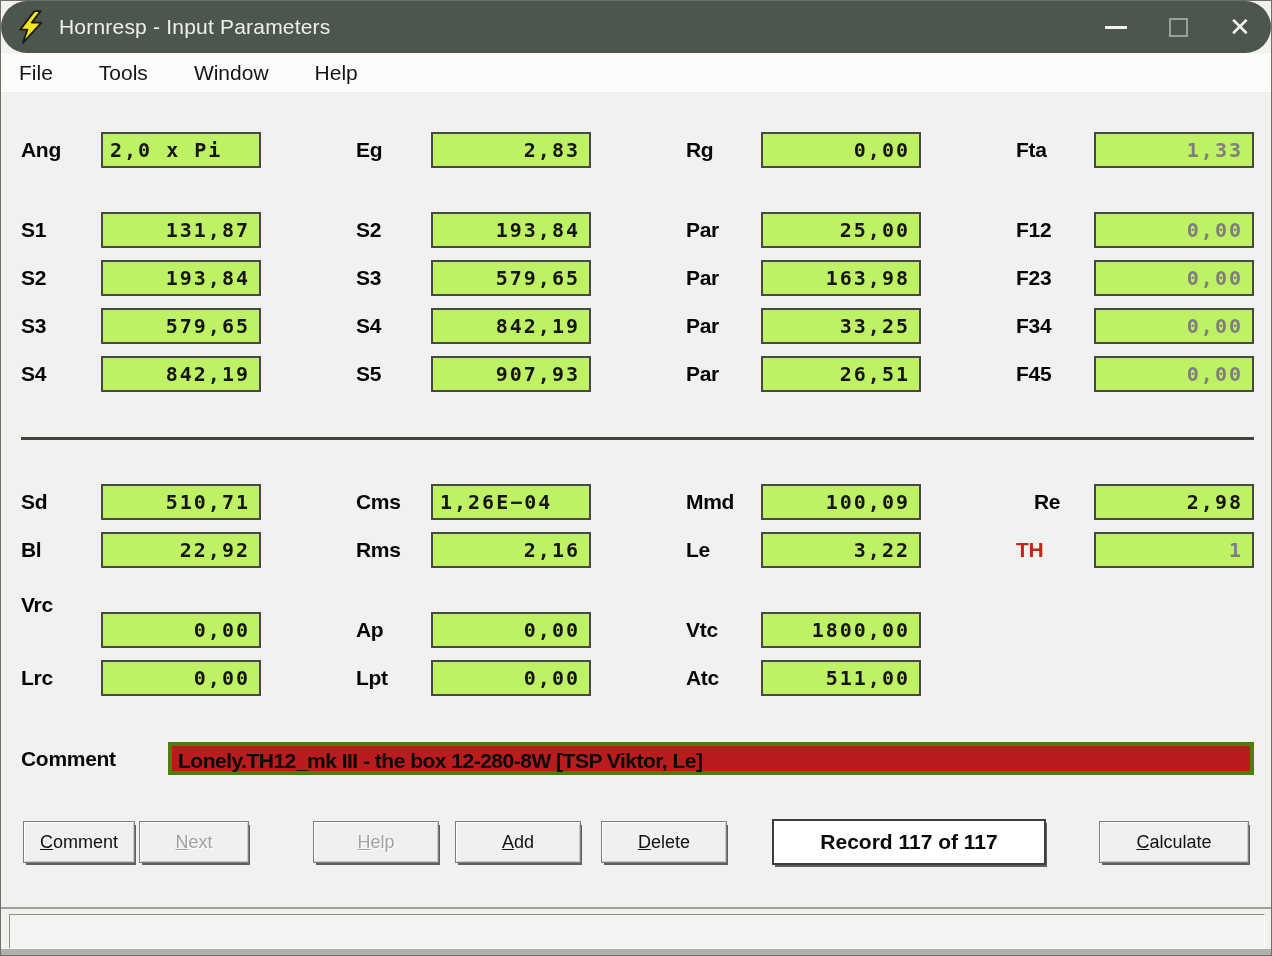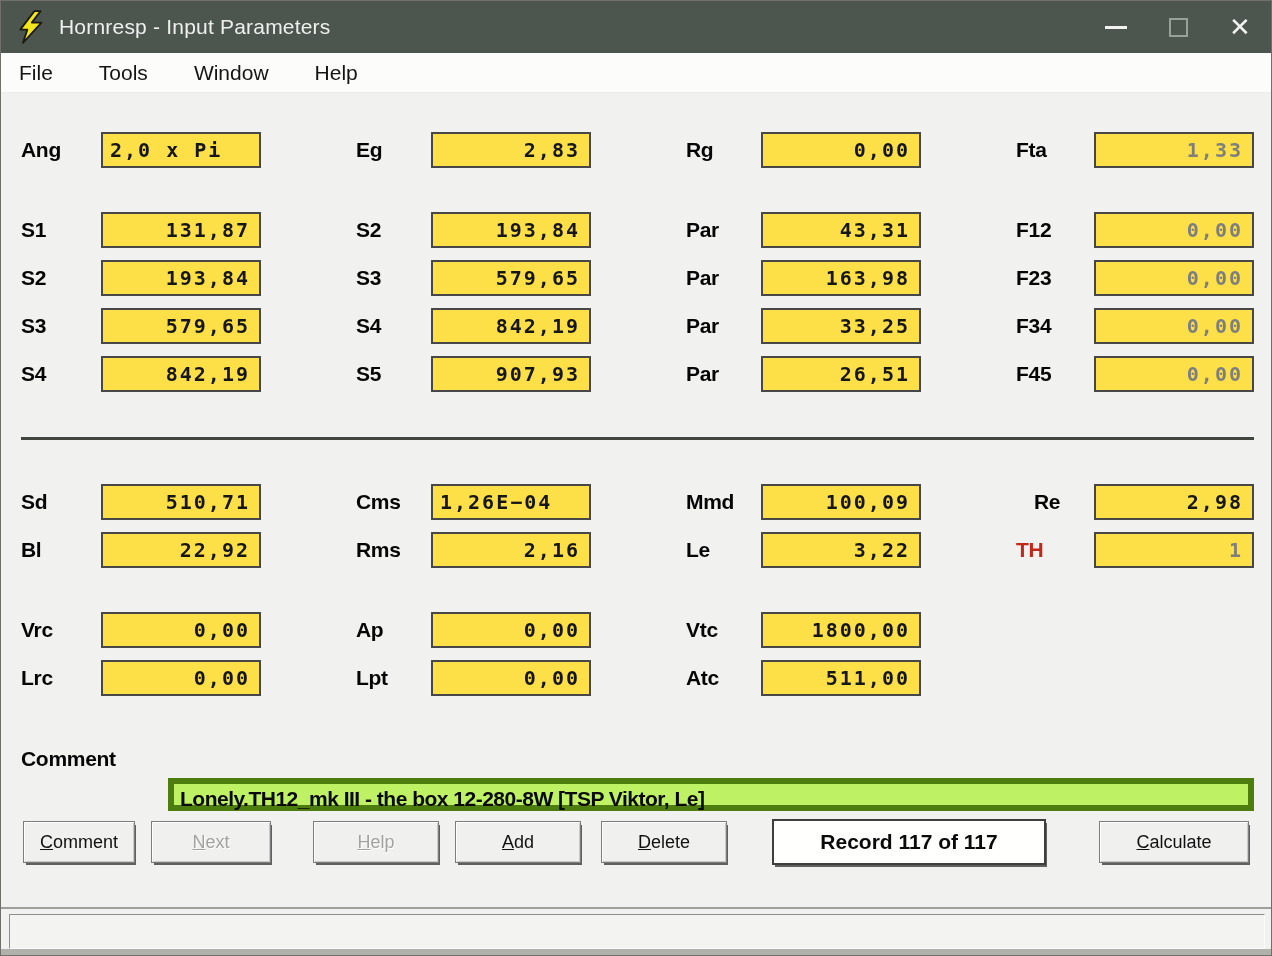--- a/index.html
+++ b/index.html
@@ -6,21 +6,21 @@
   html,body { background:#d8d8d4; }
   .window {
     position:relative; width:1272px; height:956px;
     background:#f1f1ef; overflow:hidden;
     border:1px solid #6f6f6c;
     font-family:"Liberation Sans", sans-serif;
   }
   
   .titlebar {
     position:absolute; left:0; top:0; width:100%; height:52px;
-    background:#4c564e; display:flex; align-items:center;
+    background:#4c564e; display:flex; align-items:center;border-radius:26px;
   }
   .app-icon { margin-left:14px; width:30px; height:34px; flex:0 0 auto; }
   .title-text { color:#eef0ee; font-size:21px; margin-left:14px; letter-spacing:.2px; }
   .win-controls { position:absolute; right:0; top:0; height:52px; display:flex; }
   .win-btn {
     width:62px; height:52px; display:flex; align-items:center; justify-content:center;
     color:#f2f2f0; font-size:22px; cursor:default;
   }
   .win-btn .dash { display:block; width:22px; height:3px; background:#f2f2f0; }
   .win-btn .sqr { display:block; width:19px; height:19px; border:2px solid #98a098; }
@@ -35,35 +35,35 @@
   .menu-item:first-child { margin-left:4px; }
   .menu-item + .menu-item { margin-left:18px; }
   
   .lbl {
     position:absolute; height:36px; line-height:36px;
     font-size:21px; font-weight:bold; color:#050505; letter-spacing:-.3px;
   }
   .lbl.red { color:#c22718; }
   .box {
     position:absolute; width:160px; height:36px;
-    background:#fde047; border:2px solid #474747;
+    background:#bef264; border:2px solid #474747;
   }
   .box .val {
     display:block; width:100%; height:32px; line-height:32px;
     font-family:"DejaVu Sans Mono", monospace; font-weight:bold;
     font-size:20px; letter-spacing:2px; color:#161616;
     text-align:right; padding-right:9px; white-space:nowrap; overflow:hidden;
   }
   .box .val.left { text-align:left; padding-left:7px; padding-right:2px; }
   .box .val.muted { color:#7e7e7e; }
   .divider { position:absolute; left:20px; top:436px; width:1233px; height:3px; background:#40463e; }
   
   .comment-box {
     position:absolute; left:167px; top:741px; width:1086px; height:33px;
-    background:#bef264; border:6px solid #4d7c0f;margin-top:36px;
+    background:#b91c1c; border:4px solid #4d7c0f;
   }
   .comment-box .ctext {
     display:block; height:29px; line-height:29px; padding-left:6px;
     font-size:21px; font-weight:bold; color:#0a0a0a; letter-spacing:-.5px;
     white-space:nowrap; overflow:hidden;
   }
   .comment-lbl { top:741px; height:33px; line-height:33px; }
   
   .btn {
     position:absolute; top:820px; height:42px;
@@ -141,21 +141,21 @@
   <div class="lbl" style="left:20px;top:211px">S1</div>
   <div class="box" style="left:100px;top:211px">
       <span class="val">131,87</span>
     </div>
   <div class="lbl" style="left:355px;top:211px">S2</div>
   <div class="box" style="left:430px;top:211px">
       <span class="val">193,84</span>
     </div>
   <div class="lbl" style="left:685px;top:211px">Par</div>
   <div class="box" style="left:760px;top:211px">
-      <span class="val">43,31</span>
+      <span class="val">25,00</span>
     </div>
   <div class="lbl" style="left:1015px;top:211px">F12</div>
   <div class="box" style="left:1093px;top:211px">
       <span class="val muted">0,00</span>
     </div>
 
   <div class="lbl" style="left:20px;top:259px">S2</div>
   <div class="box" style="left:100px;top:259px">
       <span class="val">193,84</span>
     </div>
@@ -235,21 +235,21 @@
     </div>
   <div class="lbl" style="left:685px;top:531px">Le</div>
   <div class="box" style="left:760px;top:531px">
       <span class="val">3,22</span>
     </div>
   <div class="lbl red" style="left:1015px;top:531px">TH</div>
   <div class="box" style="left:1093px;top:531px">
       <span class="val muted">1</span>
     </div>
 
-  <div class="lbl" style="left:20px;top:611px">Vrc</div>
+  <div class="lbl" style="left:20px;top:586px">Vrc</div>
   <div class="box" style="left:100px;top:611px">
       <span class="val">0,00</span>
     </div>
   <div class="lbl" style="left:355px;top:611px">Ap</div>
   <div class="box" style="left:430px;top:611px">
       <span class="val">0,00</span>
     </div>
   <div class="lbl" style="left:685px;top:611px">Vtc</div>
   <div class="box" style="left:760px;top:611px">
       <span class="val">1800,00</span>
@@ -269,21 +269,21 @@
     </div>
 
   <div class="lbl comment-lbl" style="left:20px">Comment</div>
   <div class="comment-box">
     <span class="ctext">Lonely.TH12_mk III - the box 12-280-8W [TSP Viktor, Le]</span>
   </div>
 
   <div class="btn" style="left:22px;width:112px">
       <span>Comment</span>
     </div>
-  <div class="btn disabled" style="left:150px;width:120px">
+  <div class="btn disabled" style="left:138px;width:110px">
       <span>Next</span>
     </div>
   <div class="btn disabled" style="left:312px;width:126px">
       <span>Help</span>
     </div>
   <div class="btn" style="left:600px;width:126px">
       <span>Delete</span>
     </div>
   <div class="btn" style="left:454px;width:126px">
       <span>Add</span>

